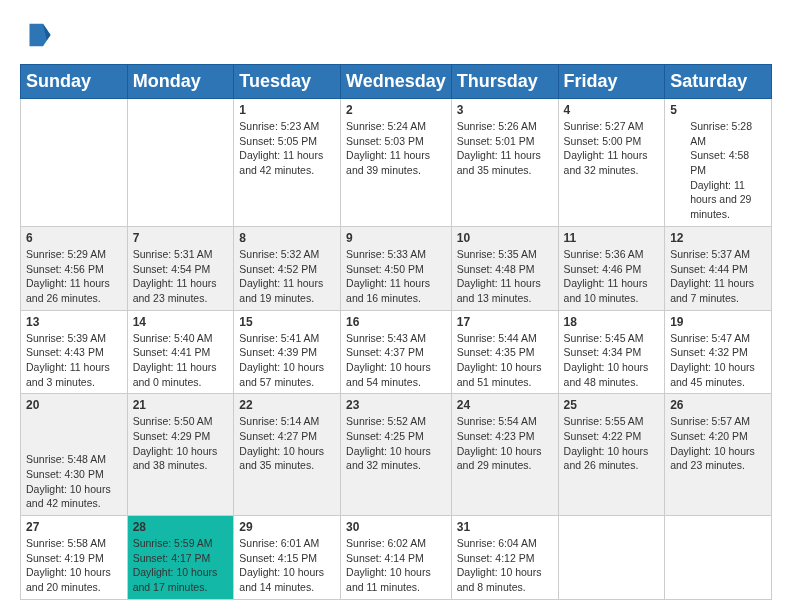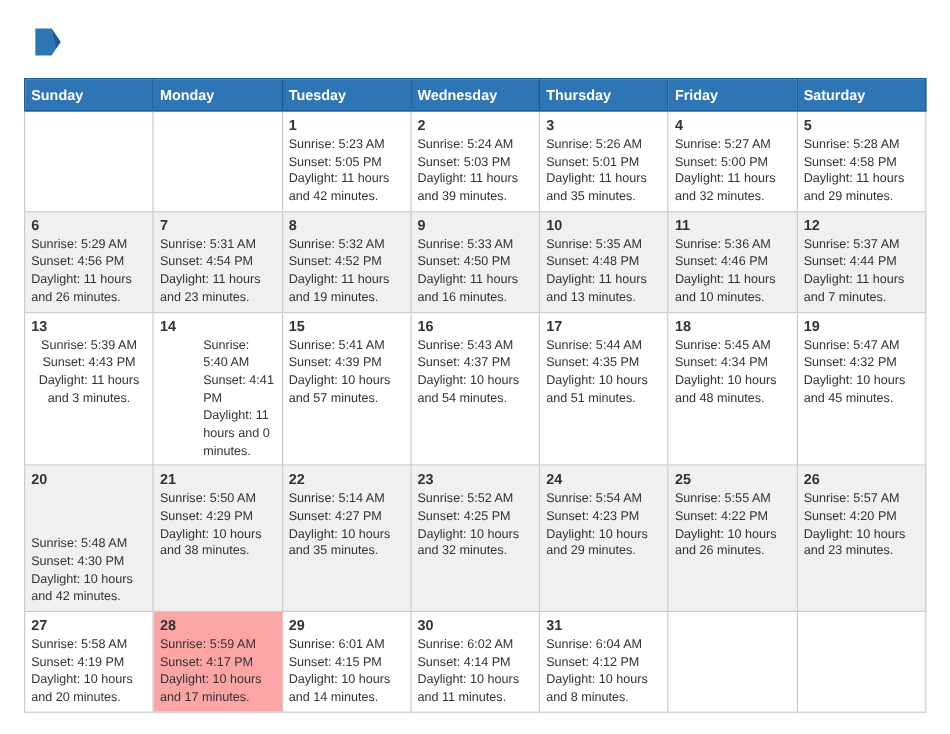--- a/index.html
+++ b/index.html
@@ -49,21 +49,21 @@
       width: 100%;
       border-collapse: collapse;
       font-size: 11px;
     }
     .calendar th {
       background: #2e75b6;
       color: #fff;
       padding: 6px 5px;
       text-align: left;
       font-weight: bold;
-      font-size: 12px;
+      font-size: 18px;
       border: 1px solid #1a5c9a;
     }
     .calendar td {
       border: 1px solid #ccc;
       vertical-align: top;
       padding: 4px 5px;
       width: 107px;
       min-height: 80px;
       background: #fff;
     }
@@ -145,21 +145,21 @@
 Daylight: 11 hours and 35 minutes.</div>
         </td>
         <td style="background: rgb(255, 255, 255);">
           <div class="day-number">4</div>
           <div class="day-info" style="white-space: pre-line;">Sunrise: 5:27 AM
 Sunset: 5:00 PM
 Daylight: 11 hours and 32 minutes.</div>
         </td>
         <td style="background: rgb(255, 255, 255);">
           <div class="day-number">5</div>
-          <div class="day-info" style="white-space: pre-line;">Sunrise: 5:28 AM
+          <div class="day-info" style="white-space: pre-line; margin-left: 20px;">Sunrise: 5:28 AM
 Sunset: 4:58 PM
 Daylight: 11 hours and 29 minutes.</div>
         </td>
       </tr>
       <tr>
         <td style="background: rgb(240, 240, 240);">
           <div class="day-number">6</div>
           <div class="day-info" style="white-space: pre-line;">Sunrise: 5:29 AM
 Sunset: 4:56 PM
 Daylight: 11 hours and 26 minutes.</div>
@@ -197,27 +197,27 @@
         <td style="background: rgb(240, 240, 240);">
           <div class="day-number">12</div>
           <div class="day-info" style="white-space: pre-line;">Sunrise: 5:37 AM
 Sunset: 4:44 PM
 Daylight: 11 hours and 7 minutes.</div>
         </td>
       </tr>
       <tr>
         <td style="background: rgb(255, 255, 255);">
           <div class="day-number">13</div>
-          <div class="day-info" style="white-space: pre-line; text-align: center;">Sunrise: 5:39 AM
+          <div class="day-info" style="white-space: pre-line;">Sunrise: 5:39 AM
 Sunset: 4:43 PM
 Daylight: 11 hours and 3 minutes.</div>
         </td>
         <td style="background: rgb(255, 255, 255);">
           <div class="day-number">14</div>
-          <div class="day-info" style="white-space: pre-line; margin-left: 36px;">Sunrise: 5:40 AM
+          <div class="day-info" style="white-space: pre-line;">Sunrise: 5:40 AM
 Sunset: 4:41 PM
 Daylight: 11 hours and 0 minutes.</div>
         </td>
         <td style="background: rgb(255, 255, 255);">
           <div class="day-number">15</div>
           <div class="day-info" style="white-space: pre-line;">Sunrise: 5:41 AM
 Sunset: 4:39 PM
 Daylight: 10 hours and 57 minutes.</div>
         </td>
         <td style="background: rgb(255, 255, 255);">
@@ -289,21 +289,21 @@
 Daylight: 10 hours and 23 minutes.</div>
         </td>
       </tr>
       <tr>
         <td style="background: rgb(255, 255, 255);">
           <div class="day-number">27</div>
           <div class="day-info" style="white-space: pre-line;">Sunrise: 5:58 AM
 Sunset: 4:19 PM
 Daylight: 10 hours and 20 minutes.</div>
         </td>
-        <td style="background: #fca5a5;">
+        <td style="background: #14b8a6;">
           <div class="day-number">28</div>
           <div class="day-info" style="white-space: pre-line;">Sunrise: 5:59 AM
 Sunset: 4:17 PM
 Daylight: 10 hours and 17 minutes.</div>
         </td>
         <td style="background: rgb(255, 255, 255);">
           <div class="day-number">29</div>
           <div class="day-info" style="white-space: pre-line;">Sunrise: 6:01 AM
 Sunset: 4:15 PM
 Daylight: 10 hours and 14 minutes.</div>

